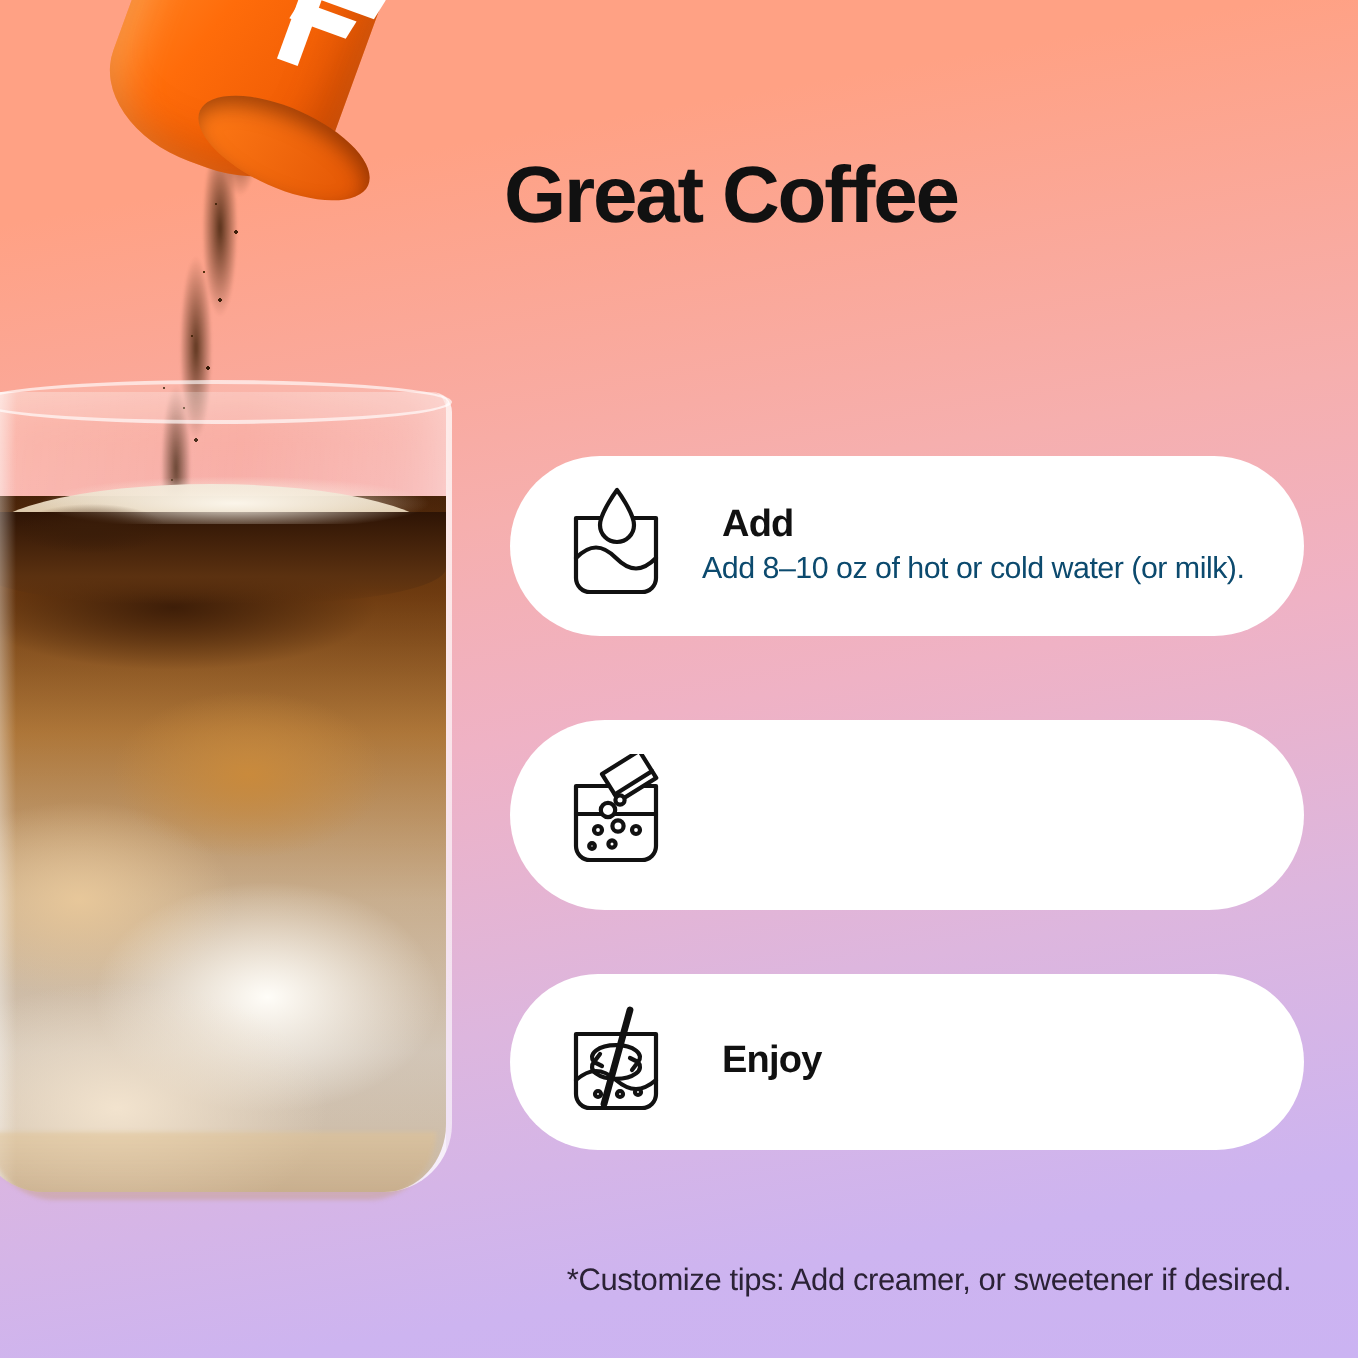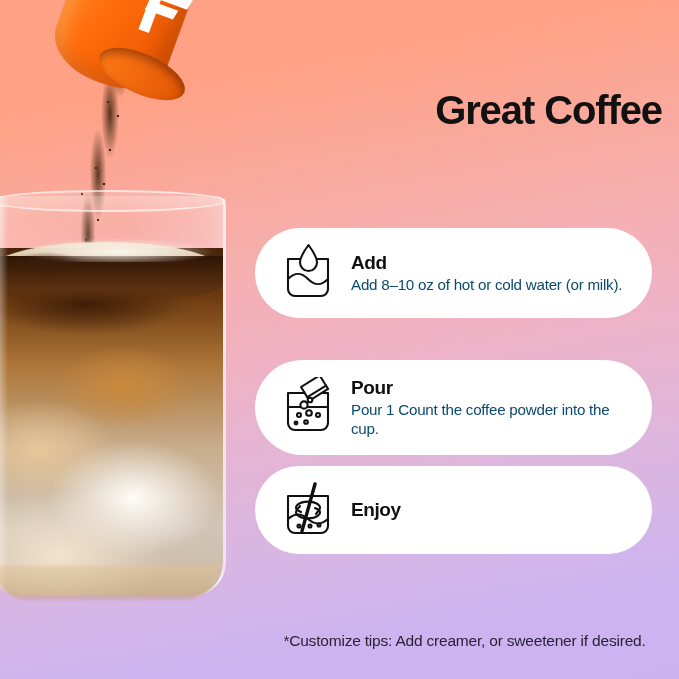--- a/index.html
+++ b/index.html
@@ -169,22 +169,22 @@
     border-radius:0 0 40px 40px;
     background:linear-gradient(180deg, rgba(225,196,150,.55), rgba(190,150,100,.35));
     filter:blur(1px);
   }
 
   
   #right { position:absolute; left:252px; top:0; width:427px; height:679px; }
 
   #headline {
     position:absolute;
-    left:0; top:88px; width:410px;
-    text-align:right;
+    left:0; top:76px; width:410px;
+    text-align:left;
     color:#111111;
     font-weight:bold;
     font-size:40px;
     line-height:1.13;
     letter-spacing:-1.1px;
   }
   #headline .l2 { display:block; }
 
   
   .card {
@@ -193,31 +193,32 @@
     width:397px;
     height:90px;
     background:#FFFFFF;
     border-radius:45px;
     display:flex;
     align-items:center;
     padding-left:24px;
   }
   #card-add   { top:228px; }
   #card-pour  { top:360px; height:95px; border-radius:48px; }
-  #card-enjoy { top:466px; height:88px; border-radius:44px; }
+  #card-enjoy { top:487px; height:88px; border-radius:44px; }
 
   .card-icon { flex:0 0 auto; width:58px; height:62px; margin-right:14px; }
   .card-text { flex:1 1 auto; padding-right:16px; }
   .card-title {
     color:#111111;
     font-weight:bold;
     font-size:19px;
     letter-spacing:-.4px;
     line-height:1.15;
     margin-bottom:1px;
+    margin-left:10px;
   }
   .card-desc {
     color:#0c4a6e;
     font-size:15.2px;
     line-height:1.26;
     letter-spacing:-.25px;
   }
 
   #footnote {
     position:absolute;
@@ -289,24 +290,20 @@
           </g>
           <circle cx="25" cy="28" r="3.6" fill="#fff"></circle>
           <circle cx="31" cy="23" r="2.3" fill="#fff"></circle>
           <circle cx="30" cy="36" r="2.8" fill="#fff"></circle>
           <circle cx="20" cy="38" r="2" fill="#fff"></circle>
           <circle cx="39" cy="38" r="2" fill="#fff"></circle>
           <circle cx="27" cy="45" r="1.8" fill="#fff"></circle>
           <circle cx="17" cy="46" r="1.4" fill="#fff"></circle>
         </svg>
       </div>
-      <div class="card-text">
-        <div class="card-title">Pour</div>
-        <div class="card-desc">Pour 1 Count the coffee powder into the cup.</div>
-      </div>
     </div>
 
     <div class="card" id="card-enjoy">
       <div class="card-icon">
         <svg viewBox="0 0 58 62" width="58" height="62" fill="none" stroke="#111" stroke-width="2.1" stroke-linecap="round" stroke-linejoin="round">
           <path d="M9 17 H49 V47 a7 7 0 0 1 -7 7 H16 a7 7 0 0 1 -7 -7 Z"></path>
           <path d="M9 40 c7 -6 13 -6 20 0 c7 6 13 6 20 0"></path>
           <path d="M18 31 a12 6 0 1 0 22 0 a12 6 0 1 0 -22 0"></path>
           <path d="M21 27 l-3 4 l4 2"></path>
           <path d="M37 35 l3 -4 l-4 -2"></path>

